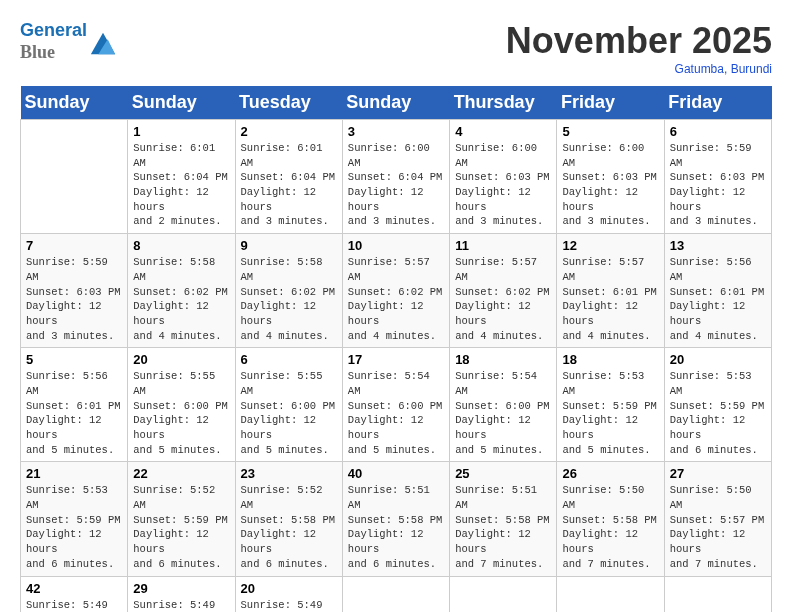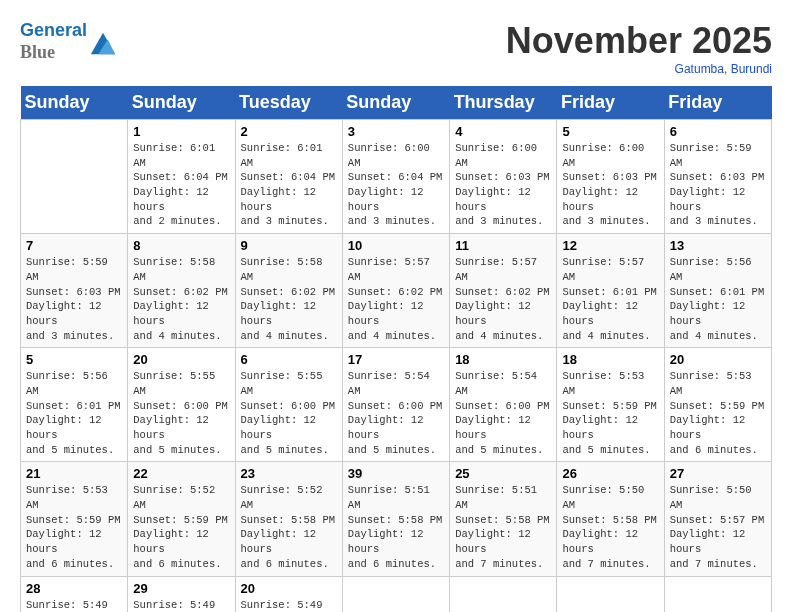--- a/index.html
+++ b/index.html
@@ -282,21 +282,21 @@
 and 6 minutes.</div>
         </td>
         <td>
           <span class="day-number">23</span>
           <div class="day-info" style="white-space: pre-line;">Sunrise: 5:52 AM
 Sunset: 5:58 PM
 Daylight: 12 hours
 and 6 minutes.</div>
         </td>
         <td>
-          <span class="day-number">39</span>
+          <span class="day-number">40</span>
           <div class="day-info" style="white-space: pre-line;">Sunrise: 5:51 AM
 Sunset: 5:58 PM
 Daylight: 12 hours
 and 6 minutes.</div>
         </td>
         <td>
           <span class="day-number">25</span>
           <div class="day-info" style="white-space: pre-line;">Sunrise: 5:51 AM
 Sunset: 5:58 PM
 Daylight: 12 hours
@@ -312,21 +312,21 @@
         <td>
           <span class="day-number">27</span>
           <div class="day-info" style="white-space: pre-line;">Sunrise: 5:50 AM
 Sunset: 5:57 PM
 Daylight: 12 hours
 and 7 minutes.</div>
         </td>
       </tr>
       <tr>
         <td>
-          <span class="day-number">28</span>
+          <span class="day-number">42</span>
           <div class="day-info" style="white-space: pre-line;">Sunrise: 5:49 AM
 Sunset: 5:57 PM
 Daylight: 12 hours
 and 7 minutes.</div>
         </td>
         <td>
           <span class="day-number">29</span>
           <div class="day-info" style="white-space: pre-line;">Sunrise: 5:49 AM
 Sunset: 5:57 PM
 Daylight: 12 hours

